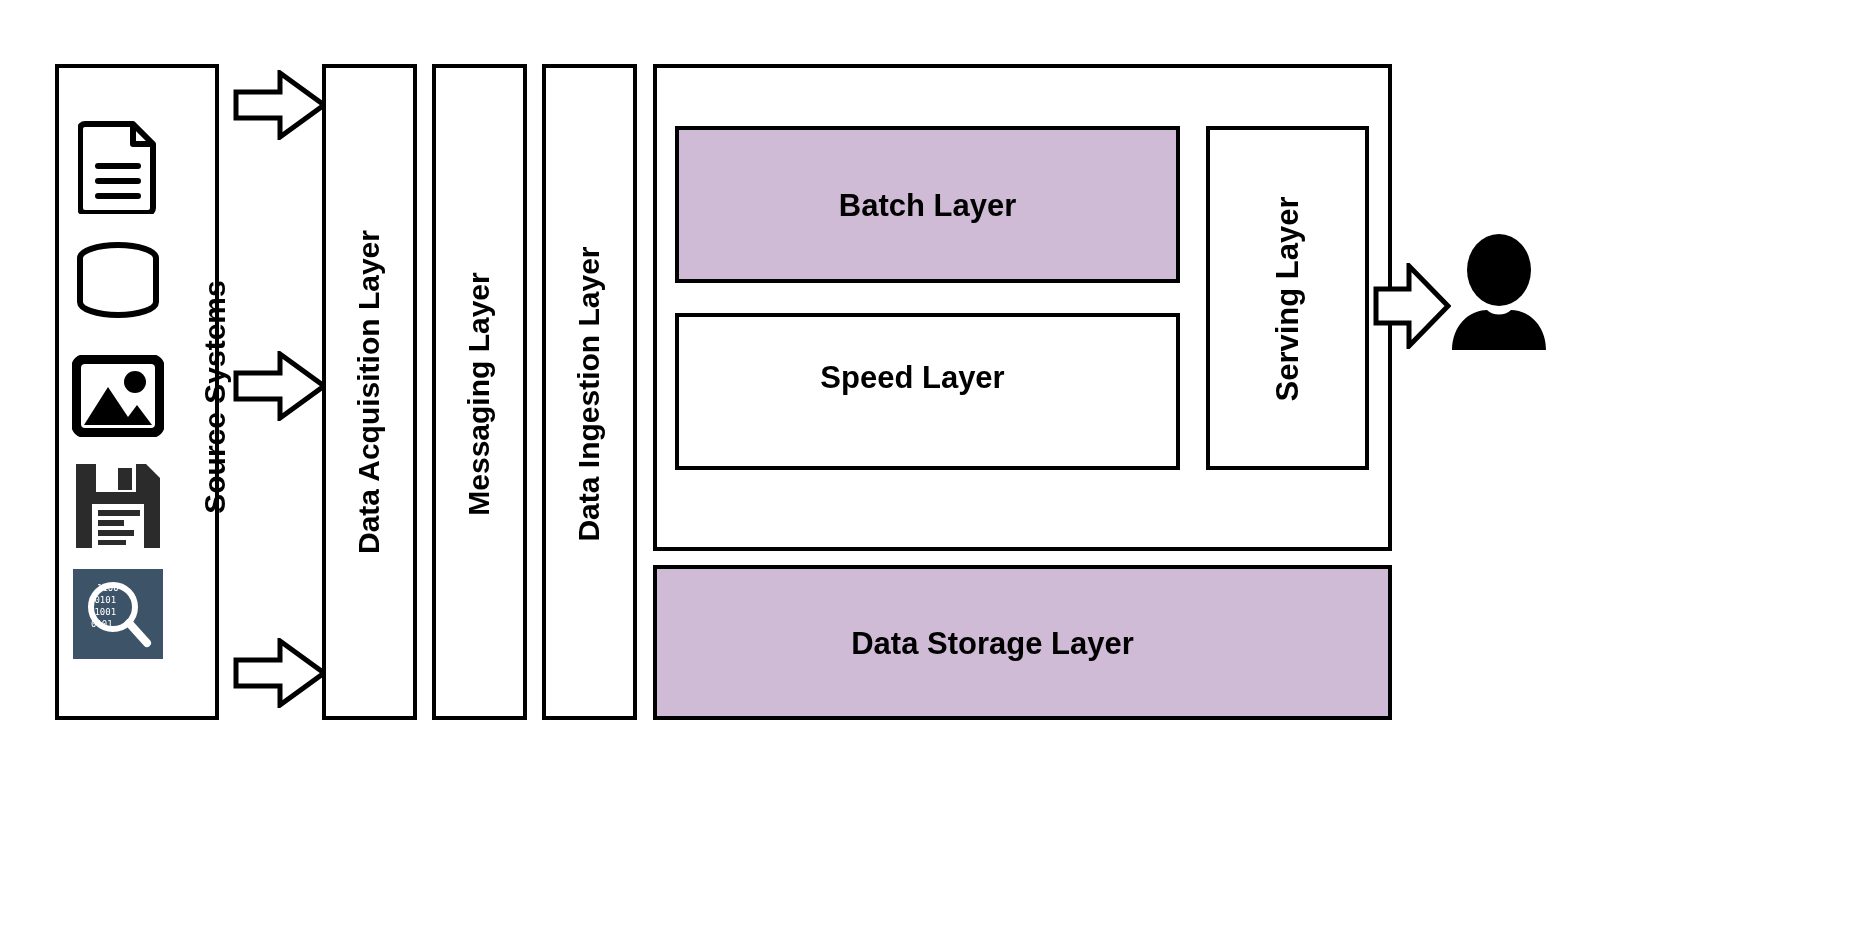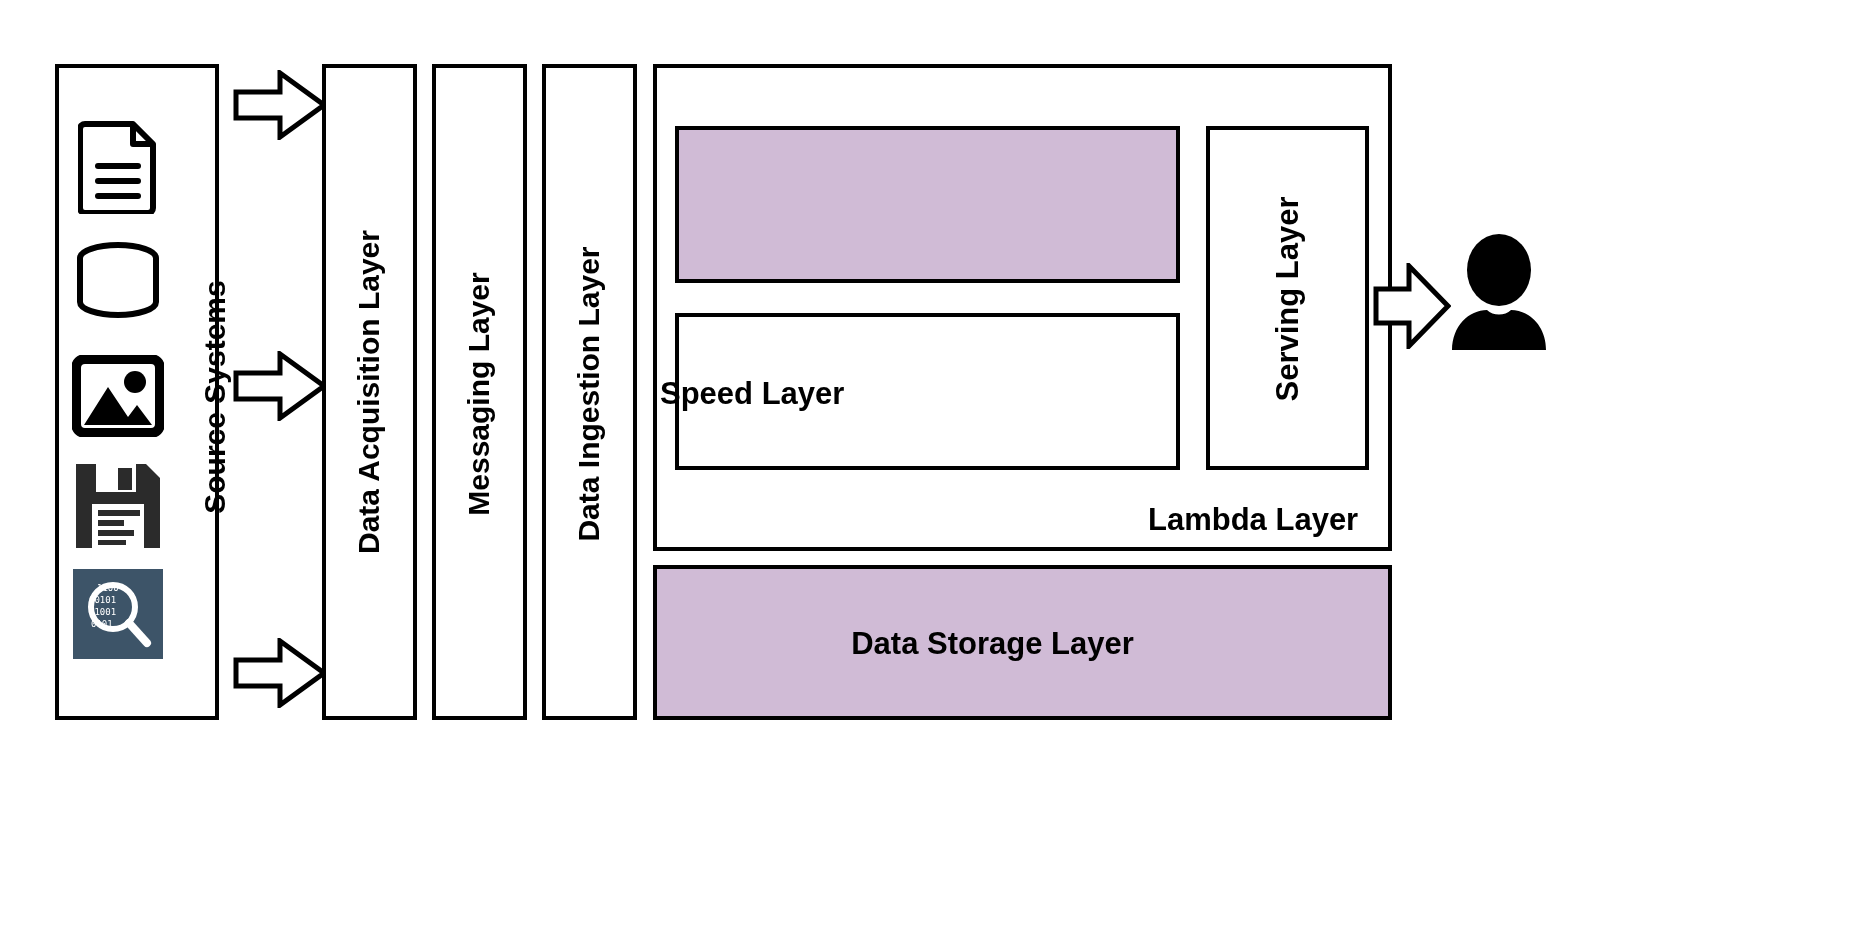--- a/index.html
+++ b/index.html
@@ -112,26 +112,26 @@
   <div class="lbl vlbl" style="left:209px; top:377px; width:320px; text-align:center; font-size:30px;">Data Acquisition Layer</div>
 
   <div class="box" style="left:432px; top:64px; width:95px; height:656px;"></div>
   <div class="lbl vlbl" style="left:319px; top:377px; width:320px; text-align:center; font-size:30px;">Messaging Layer</div>
 
   <div class="box" style="left:542px; top:64px; width:95px; height:656px;"></div>
   <div class="lbl vlbl" style="left:429px; top:377px; width:320px; text-align:center; font-size:30px;">Data Ingestion Layer</div>
 
   <div class="box" style="left:653px; top:64px; width:739px; height:487px;"></div>
 
-  <div class="lbl" style="left:1148px; top:502px; font-size:31px;">Lambda Layer</div>
 
   <div class="box" style="left:675px; top:126px; width:505px; height:157px; background:#D0BBD6;"></div>
+  <div class="lbl" style="left:675px; top:188px; width:505px; text-align:center; font-size:31px;">Batch Layer</div>
 
   <div class="box" style="left:675px; top:313px; width:505px; height:157px;"></div>
-  <div class="lbl" style="left:660px; top:376px; width:505px; text-align:left; font-size:31px;">Speed Layer</div>
+  <div class="lbl" style="left:660px; top:360px; width:505px; text-align:center; font-size:31px;">Speed Layer</div>
 
   <div class="box" style="left:1206px; top:126px; width:163px; height:344px;"></div>
   <div class="lbl vlbl" style="left:1168px; top:281px; width:240px; text-align:center; font-size:31px;">Serving Layer</div>
 
   <div class="box" style="left:653px; top:565px; width:739px; height:155px; background:#D0BBD6;"></div>
   <div class="lbl" style="left:623px; top:626px; width:739px; text-align:center; font-size:31px;">Data Storage Layer</div>
 
   <svg class="arrow-svg" style="left:1373px; top:263px;" width="78" height="86" viewBox="0 0 78 86">
     <path d="M3 26 H36 V3 L75 43 L36 83 V60 H3 Z" fill="#ffffff" stroke="#000000" stroke-width="5" stroke-linejoin="miter"></path>
   </svg>

